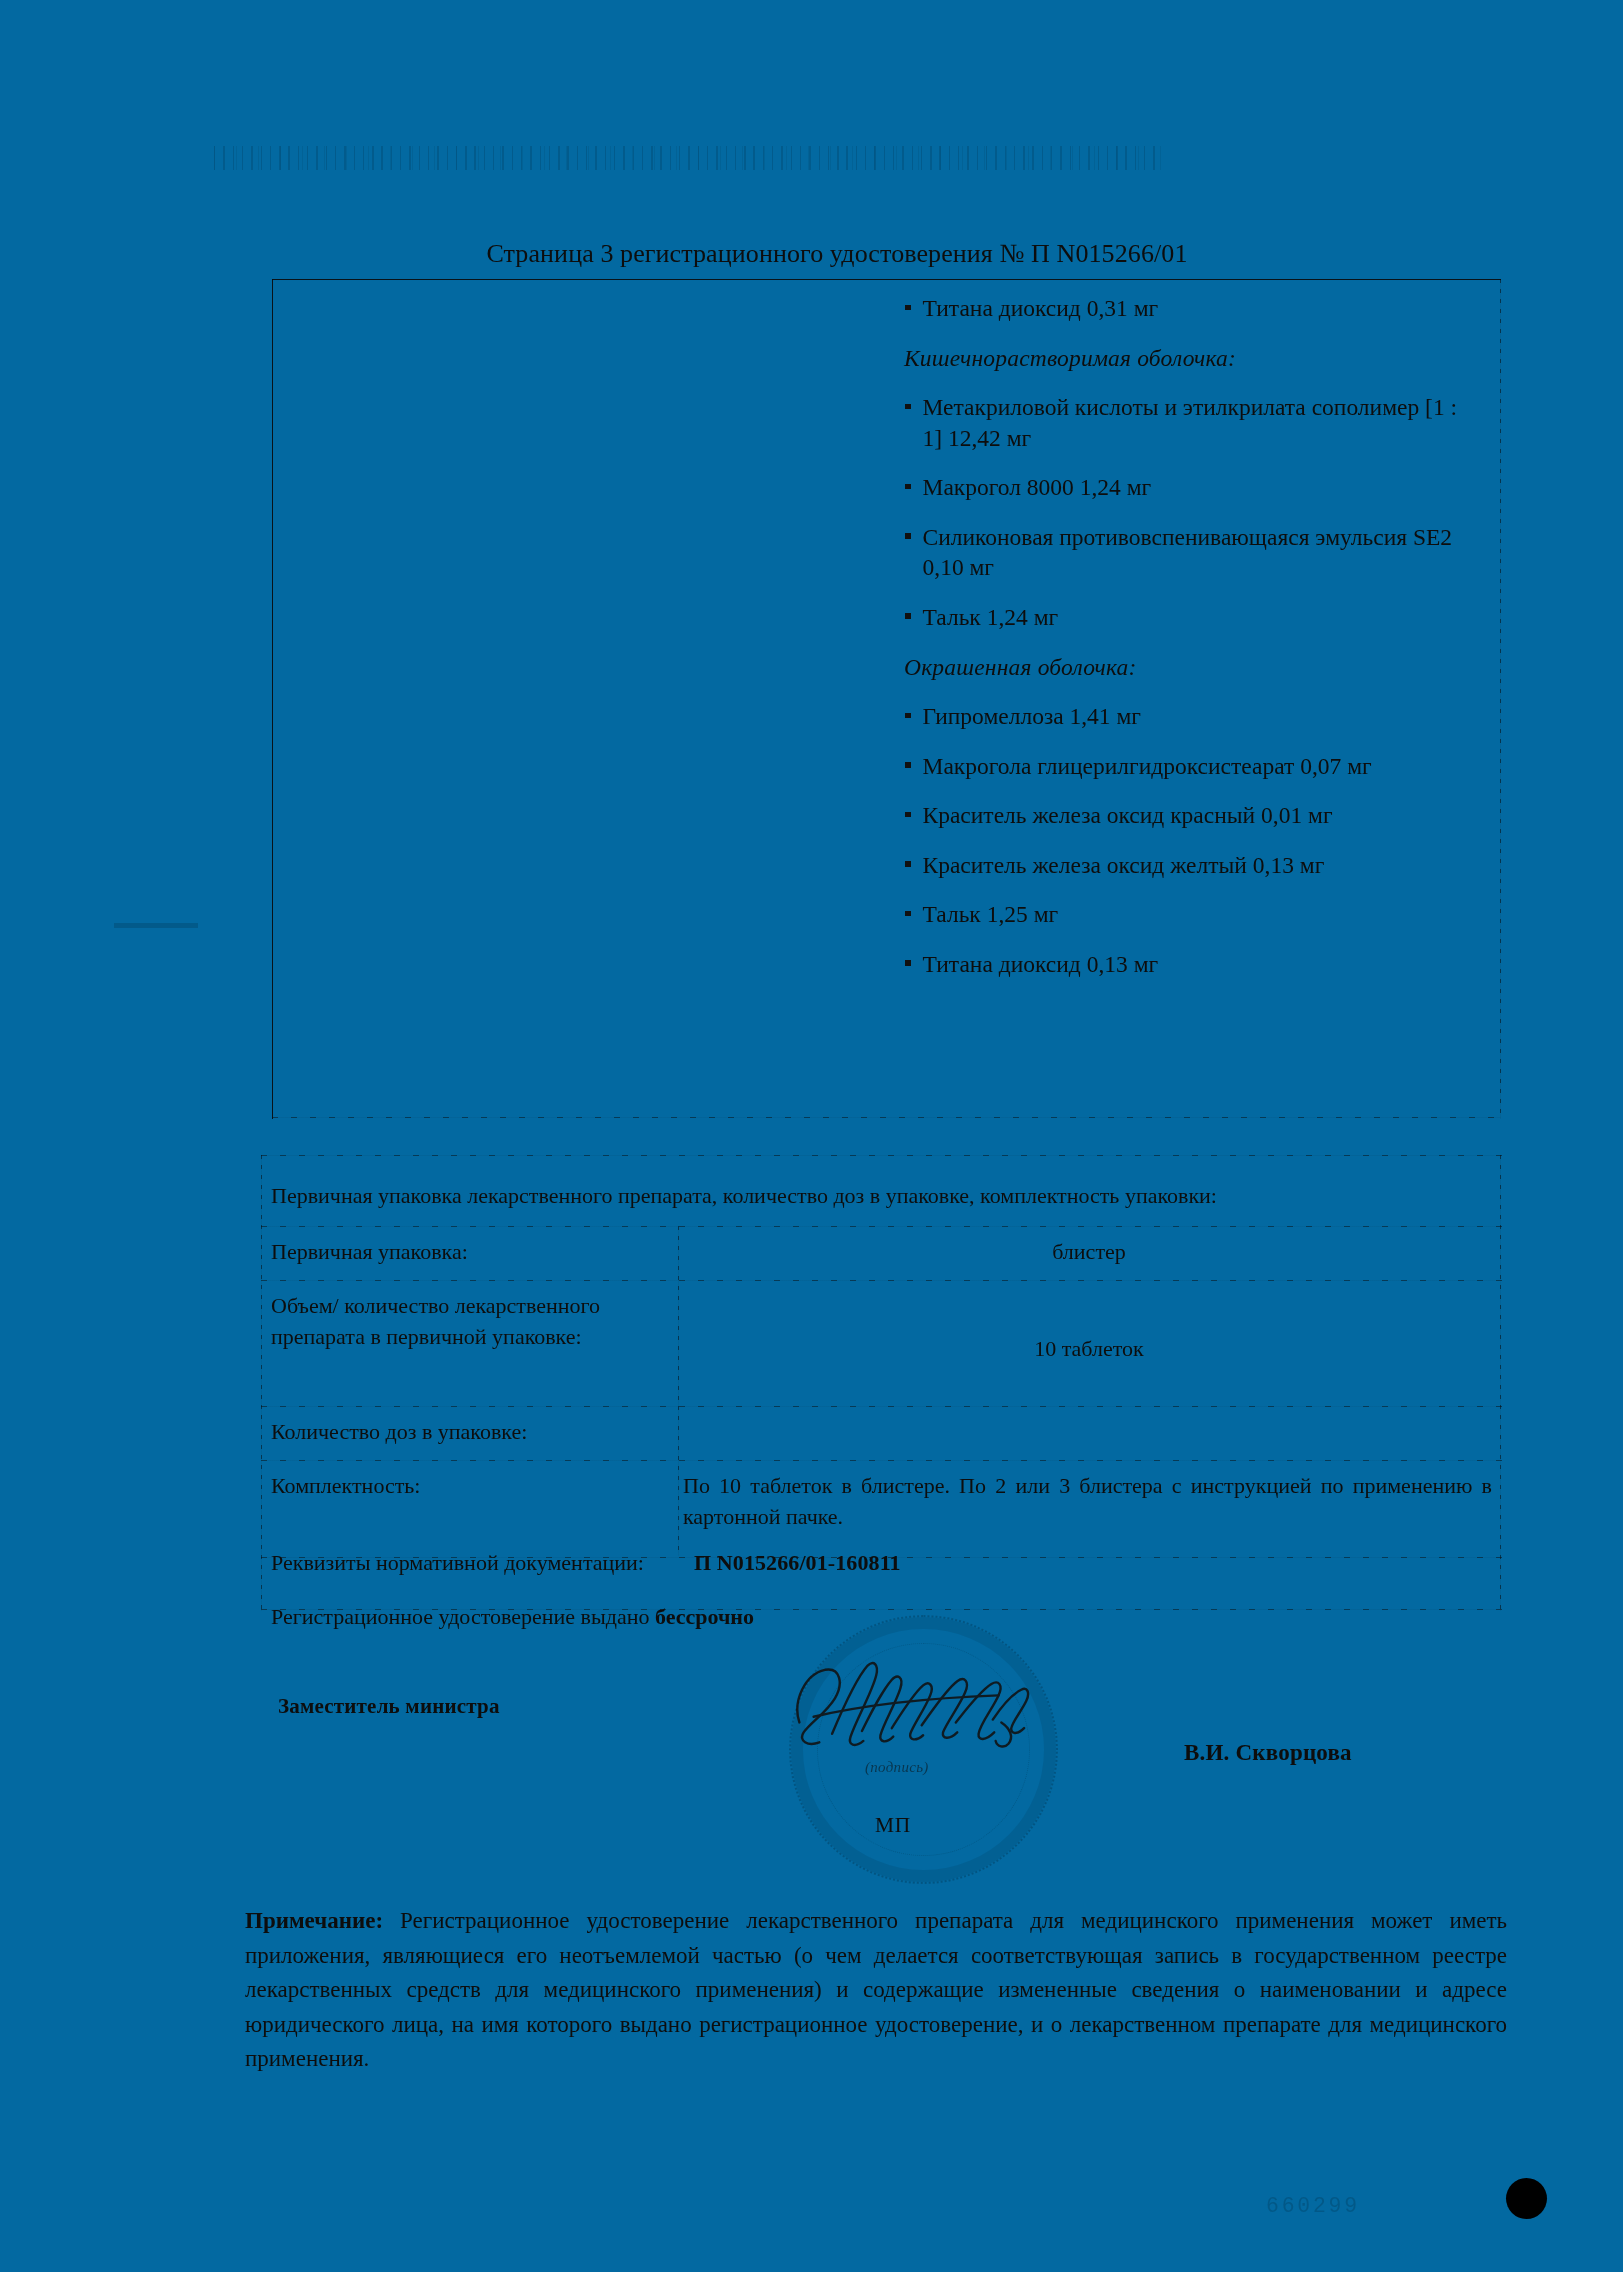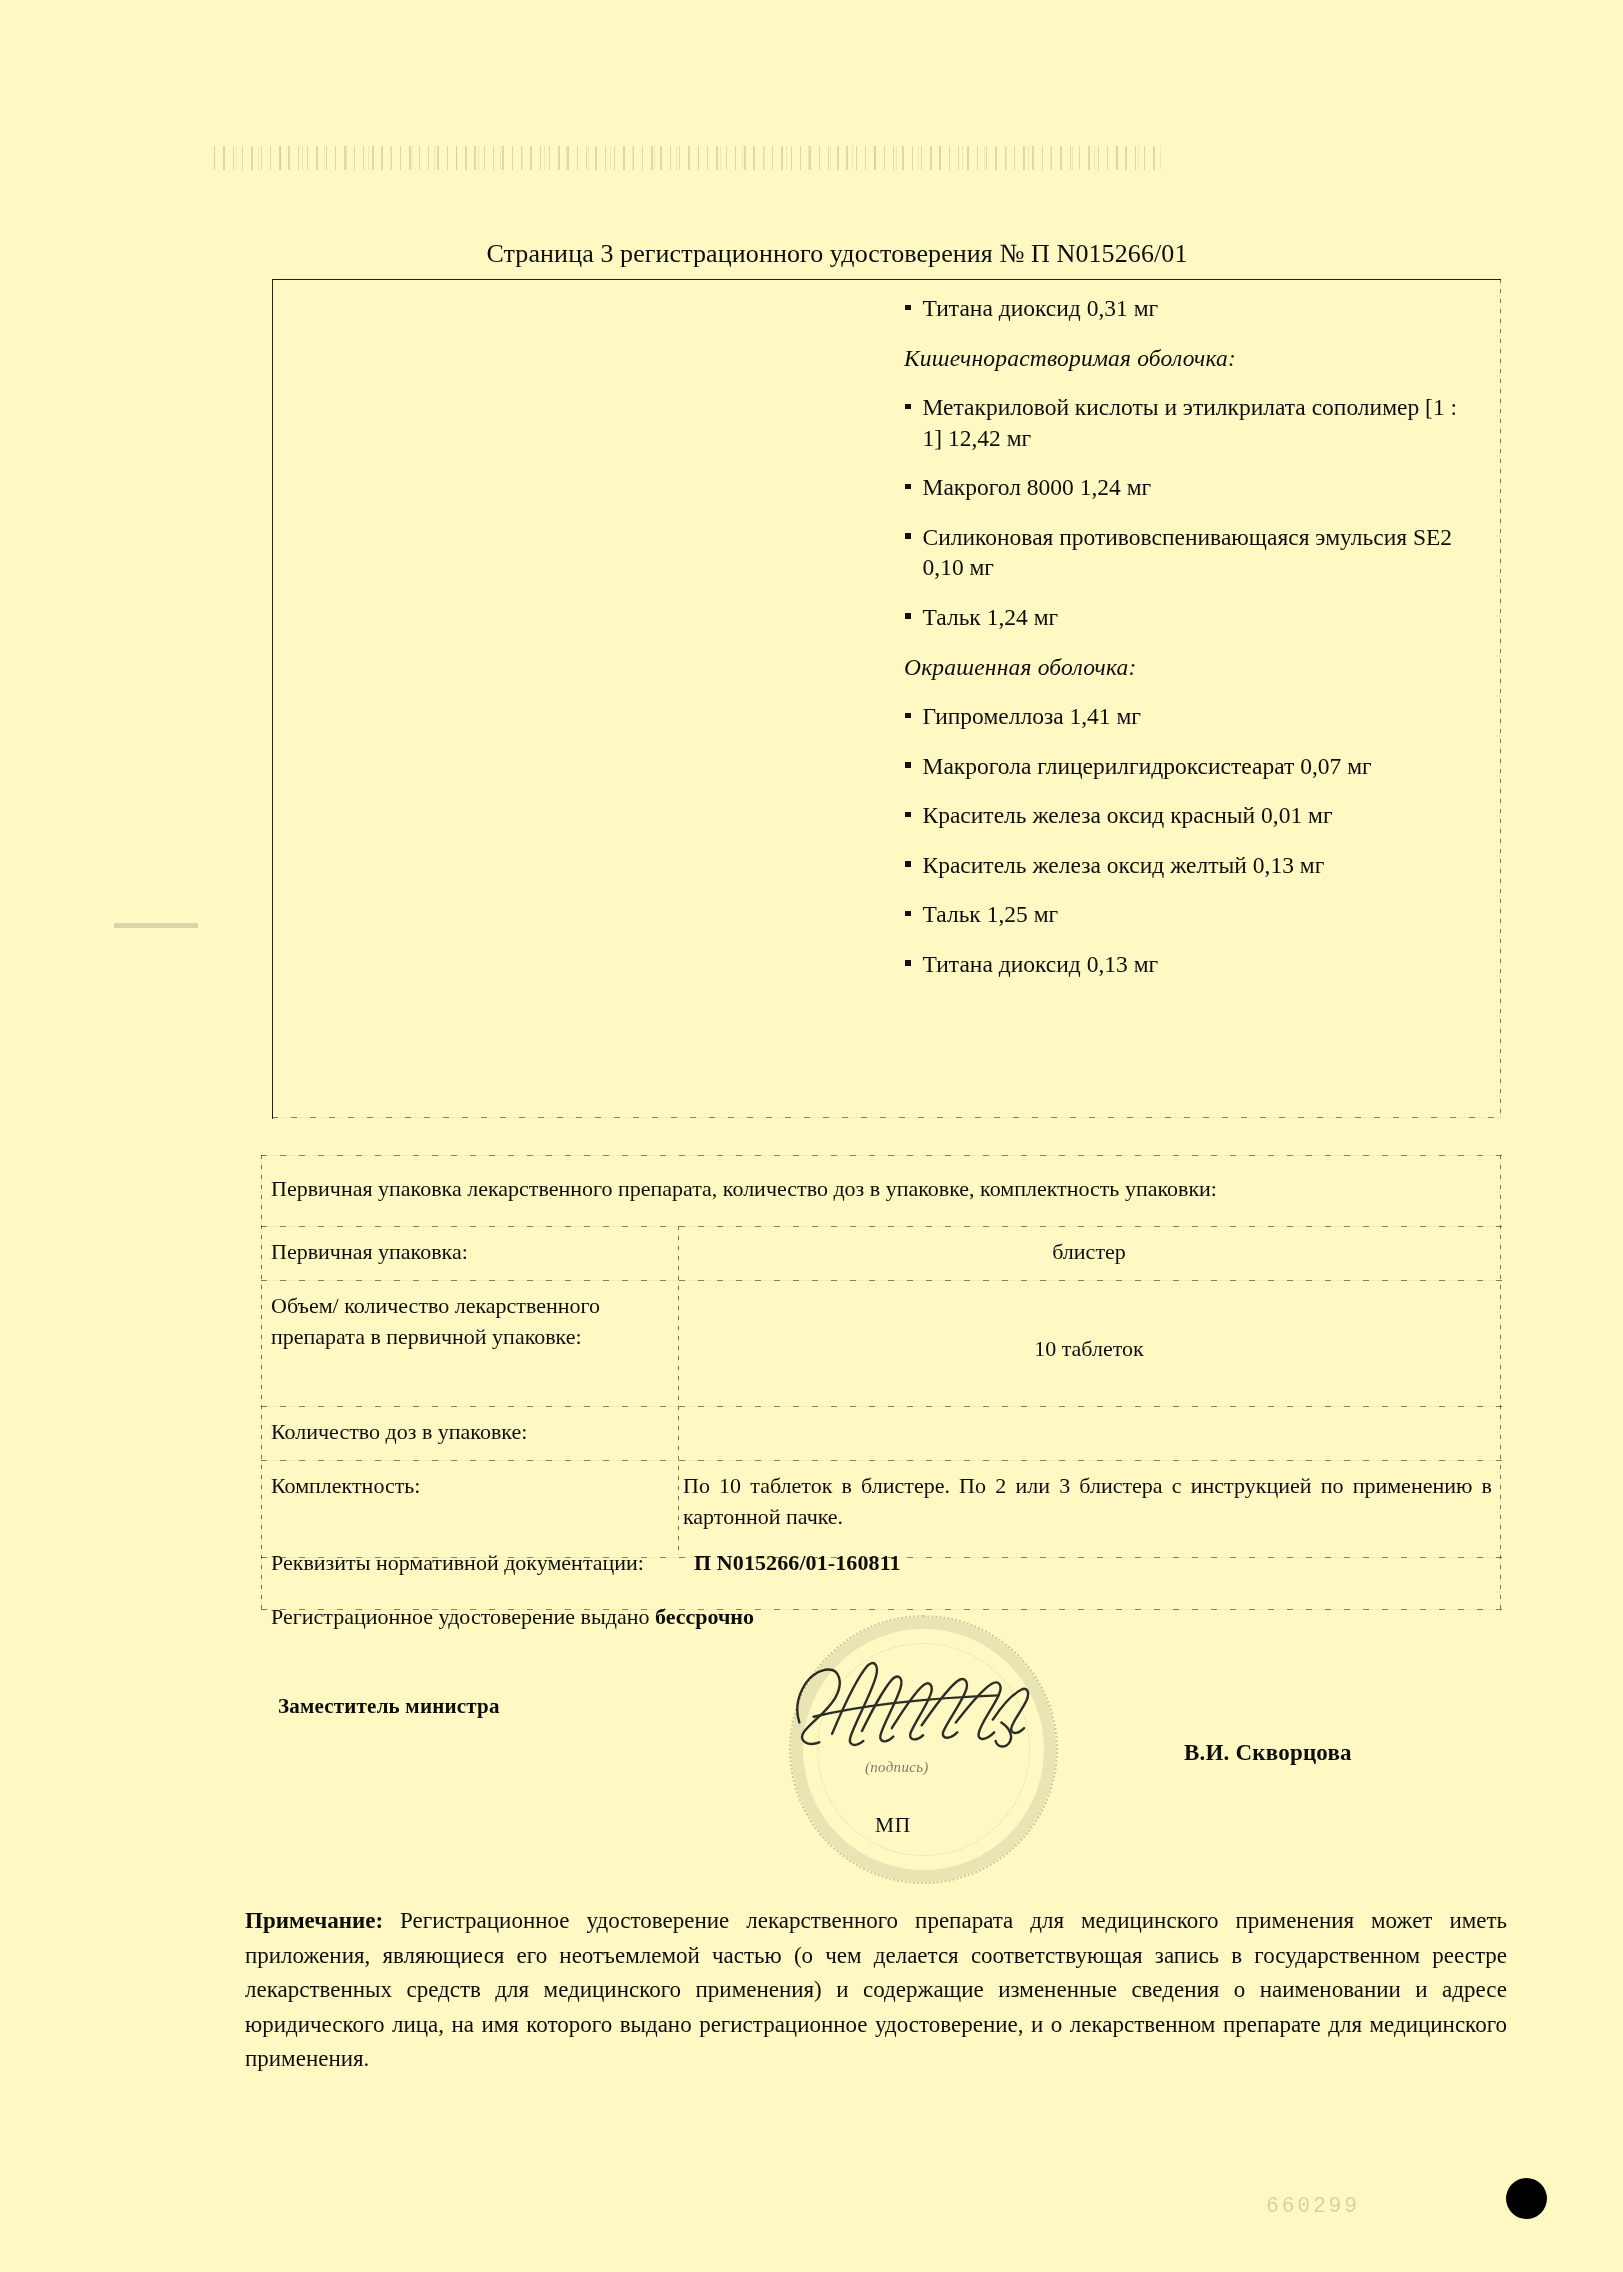--- a/index.html
+++ b/index.html
@@ -5,21 +5,21 @@
 <style>
   html, body {
     margin: 0;
     padding: 0;
     background: #ffffff;
   }
   .page {
     position: relative;
     width: 1624px;
     height: 2273px;
-    background: #fef9c3;
+    background: #0369a1;
     font-family: "Liberation Serif", "DejaVu Serif", serif;
     color: #0d0d0d;
     overflow: hidden;
   }
 
   
   .scan-noise-top {
     position: absolute;
     left: 214px;
     top: 146px;
@@ -375,21 +375,21 @@
 
     <div class="edge-h faint" style="left:0;top:71px;width:1241px;"></div>
     <div class="edge-h faint" style="left:0;top:125px;width:1241px;"></div>
     <div class="edge-h faint" style="left:0;top:251px;width:1241px;"></div>
     <div class="edge-h faint" style="left:0;top:305px;width:1241px;"></div>
     <div class="edge-h faint" style="left:0;top:402px;width:1241px;"></div>
     <div class="edge-h faint" style="left:0;top:454px;width:1241px;"></div>
 
     <div class="edge-v faint" style="left:417px;top:71px;height:330px;"></div>
 
-    <div class="pk-fullrow" style="top:18px;">Первичная упаковка лекарственного препарата, количество доз в упаковке, комплектность упаковки:</div>
+    <div class="pk-fullrow" style="top:25px;">Первичная упаковка лекарственного препарата, количество доз в упаковке, комплектность упаковки:</div>
 
     <div class="pk-label" style="top:81px;">Первичная упаковка:</div>
     <div class="pk-value center" style="top:81px;">блистер</div>
 
     <div class="pk-label" style="top:135px;">Объем/ количество лекарственного препарата в первичной упаковке:</div>
     <div class="pk-value center" style="top:178px;">10 таблеток</div>
 
     <div class="pk-label" style="top:261px;">Количество доз в упаковке:</div>
     <div class="pk-value center" style="top:261px;"></div>
 

